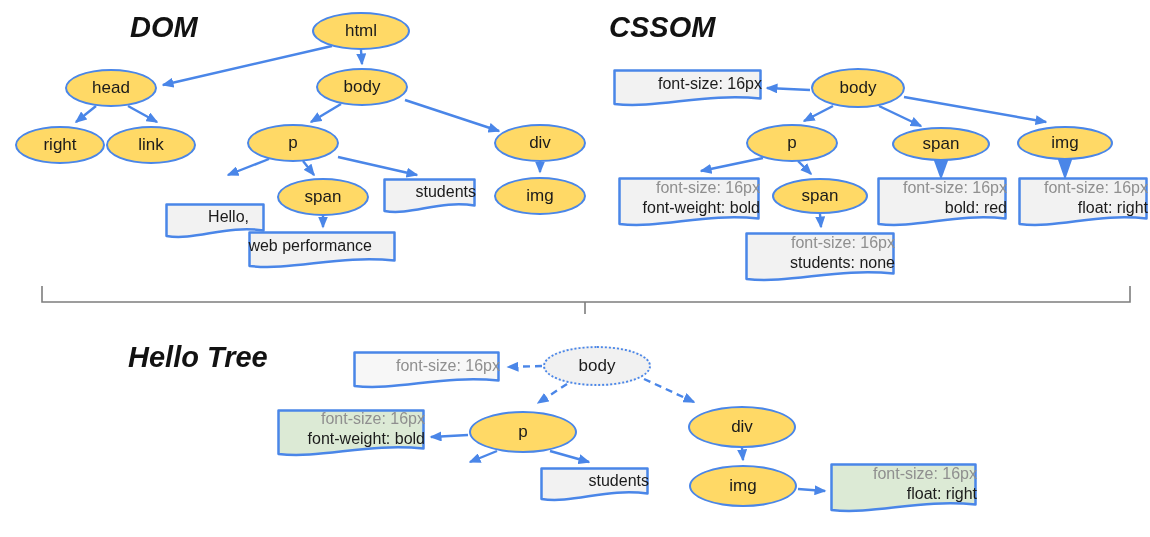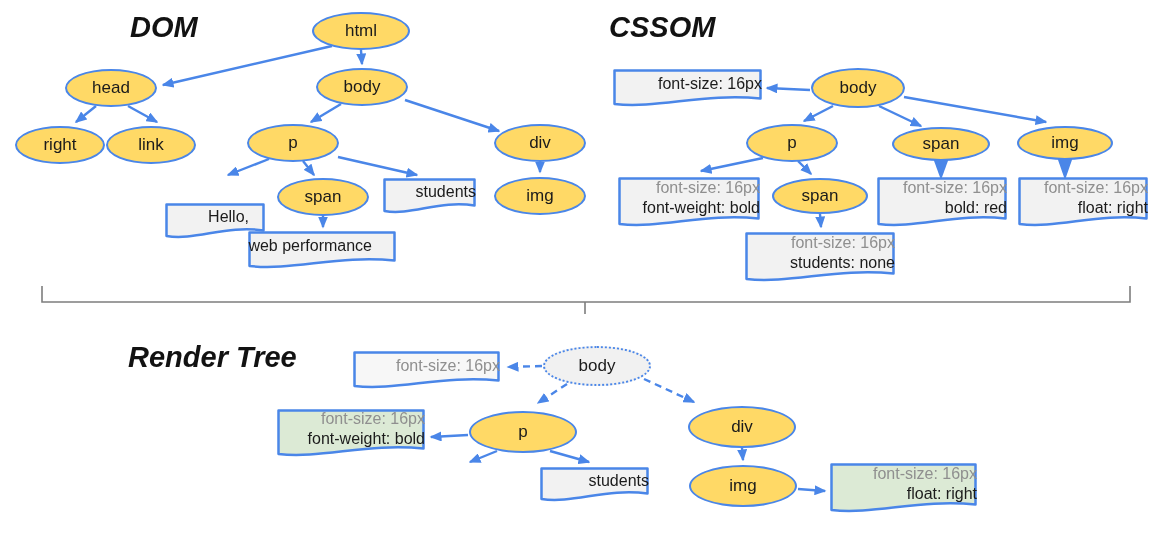--- a/index.html
+++ b/index.html
@@ -68,21 +68,21 @@
       <path d="M497,451 L470,462" class="edge" marker-end="url(#ah)"></path>
       <path d="M550,451 L589,462" class="edge" marker-end="url(#ah)"></path>
       <path d="M742,448 L743,460" class="edge" marker-end="url(#ah)"></path>
       <path d="M798,489 L825,491" class="edge" marker-end="url(#ah)"></path>
       <polygon points="933,158 949,158 941,180" class="pointer"></polygon>
       <polygon points="1057,157 1073,157 1065,180" class="pointer"></polygon>
     </svg>
 
   <div class="title" style="left:130px;top:11px;">DOM</div>
   <div class="title" style="left:609px;top:11px;">CSSOM</div>
-  <div class="title" style="left:128px;top:341px;">Render Tree</div>
+  <div class="title" style="left:128px;top:341px;">Hello Tree</div>
 <div class="docbox" style="left: 165px; top: 179px; width: 84px; height: 37px; margin-top: 24px;">
       <svg width="100" height="37">
         <path d="M1.5,1.5 L98.5,1.5 L98.5,27.5 C 62,21.5 30,38 1.5,33 Z" fill="#F2F2F2" stroke="#4A86E8" stroke-width="2.5" stroke-linejoin="round"></path>
       </svg>
       <div class="lines">
         <span class="">Hello,</span>
       </div>
     </div>
     <div class="docbox" style="left: 383px; top: 178px; width: 93px; height: 37px;">
       <svg width="93" height="37">

